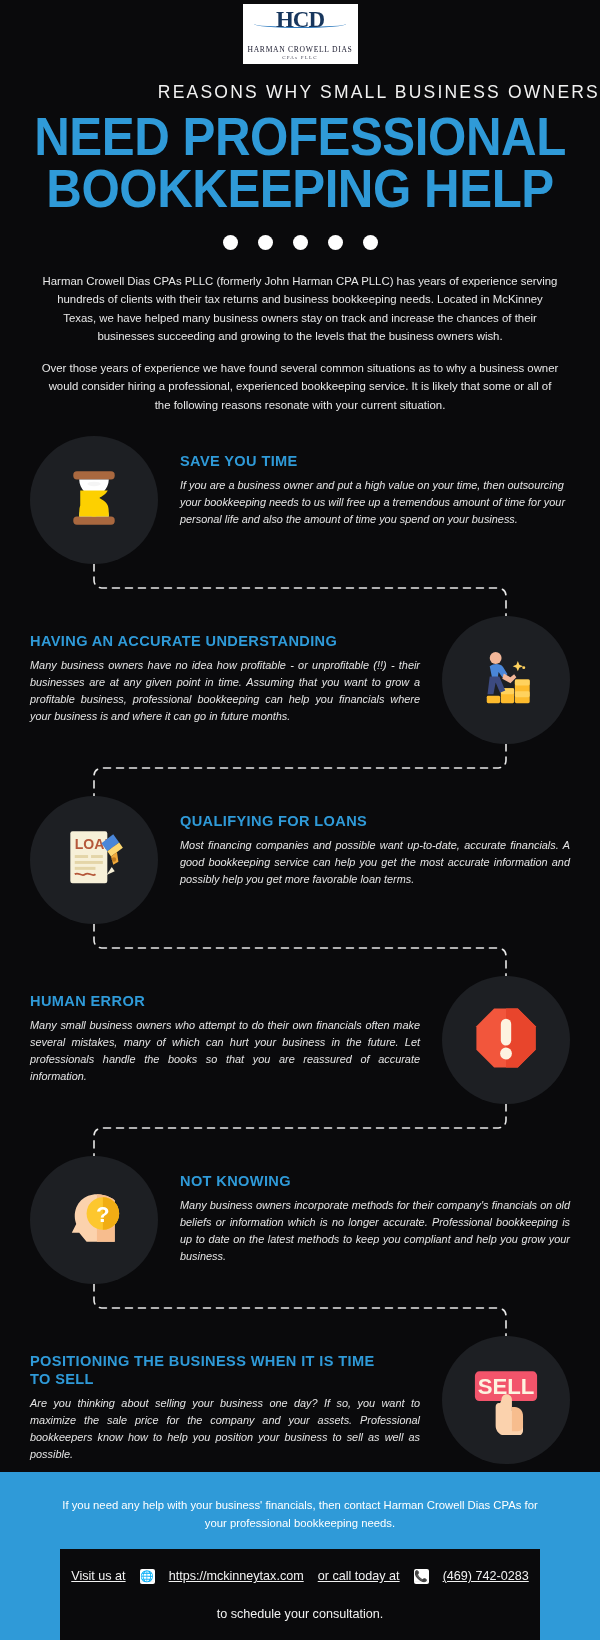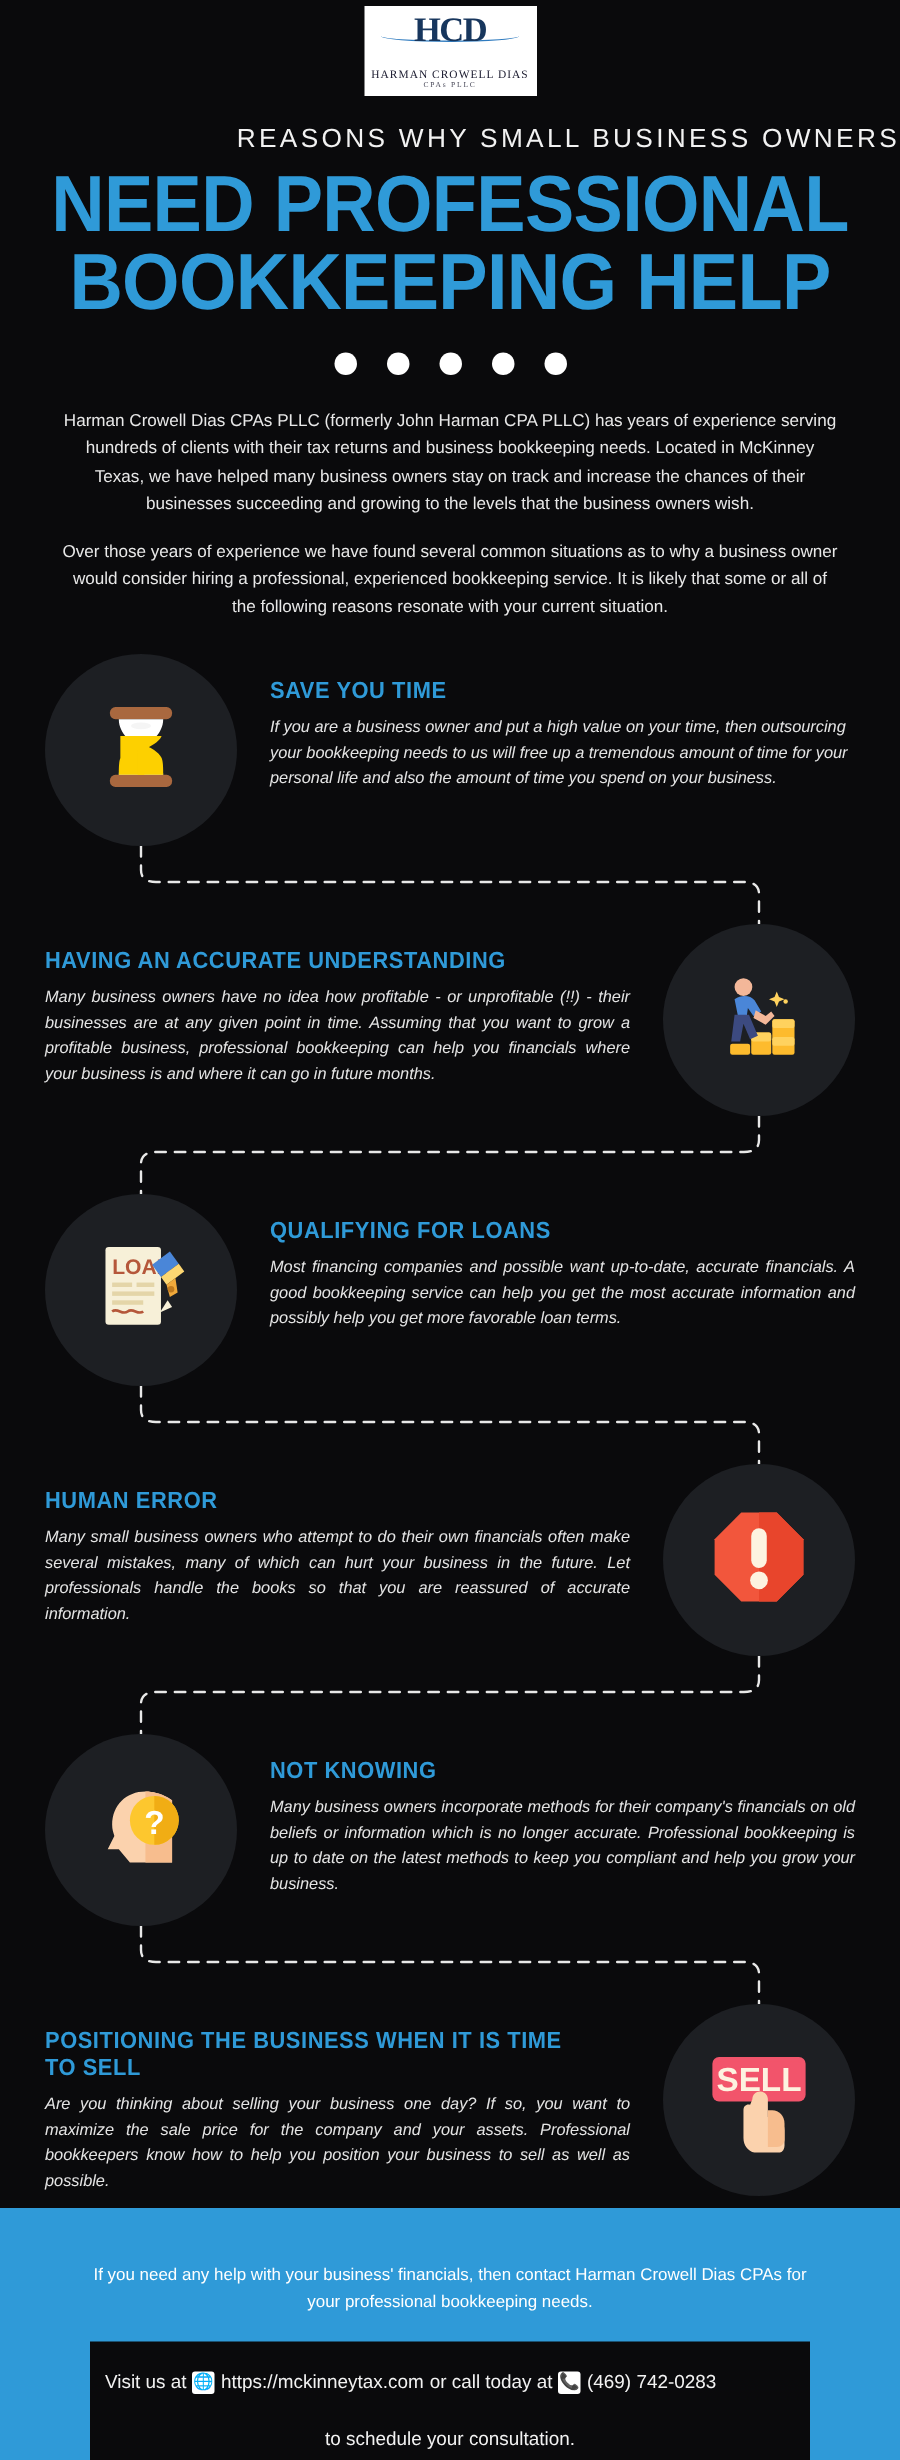--- a/index.html
+++ b/index.html
@@ -124,37 +124,37 @@
 
   
   .connector { width:540px; margin:0 auto; height:52px; position:relative; }
   .connector svg { display:block; }
 
   
   .footer {
     position:absolute; left:0; bottom:0;
     width:600px; height:168px;
     background:#2f9ad8;
-    padding-top:36px;
+    padding-top:24px;
   }
   .footer-msg {
     width:500px; margin:0 auto;
     text-align:center; color:#ffffff;
     font-size:11.3px; line-height:1.6;
   }
   .contact-box {
     width:480px; margin:17px auto 0;
     background:#0a0a0c;
     padding:16px 10px 18px;
     text-align:center;
     color:#f2f2f2;
     font-size:12.6px;
     line-height:1.75;
   }
-  .contact-line { display:flex; align-items:center; justify-content:flex-start; gap:4px; flex-wrap:wrap; }
+  .contact-line { display:flex; align-items:center; justify-content:center; gap:14px; flex-wrap:wrap;text-decoration:underline; }
   .mini-icon {
     width:15px; height:15px; border-radius:2px;
     background:#ffffff;
     display:inline-flex; align-items:center; justify-content:center;
     font-size:11px; line-height:1; color:#2f7bbf;
   }
   .contact-sub { display:block; margin-top:16px; }
 </style>
 </head>
 <body>

